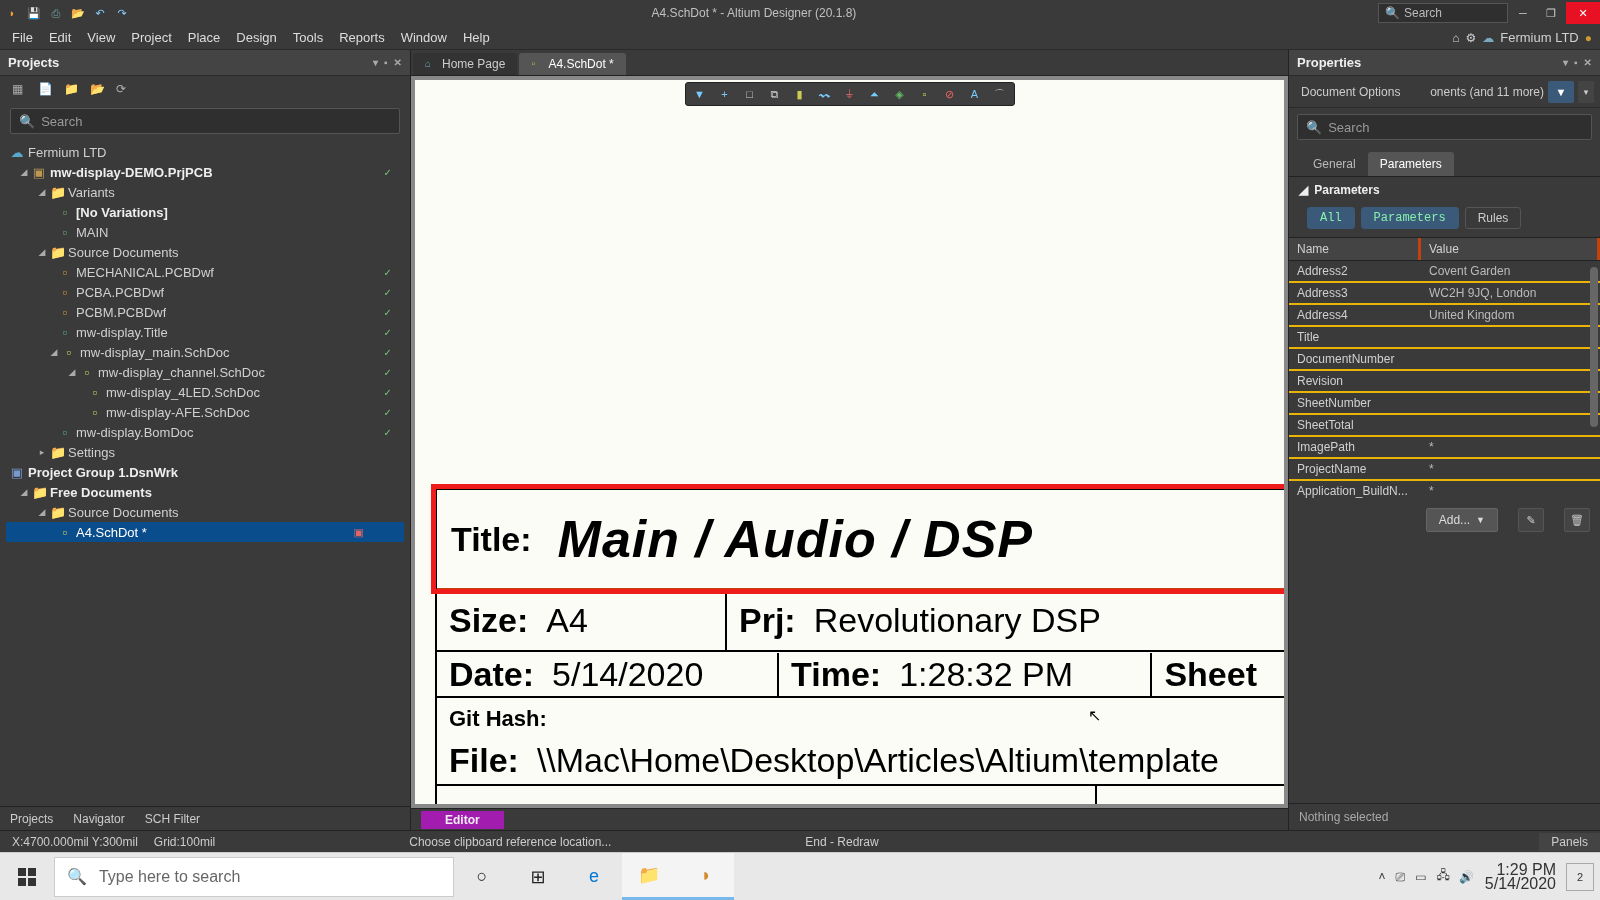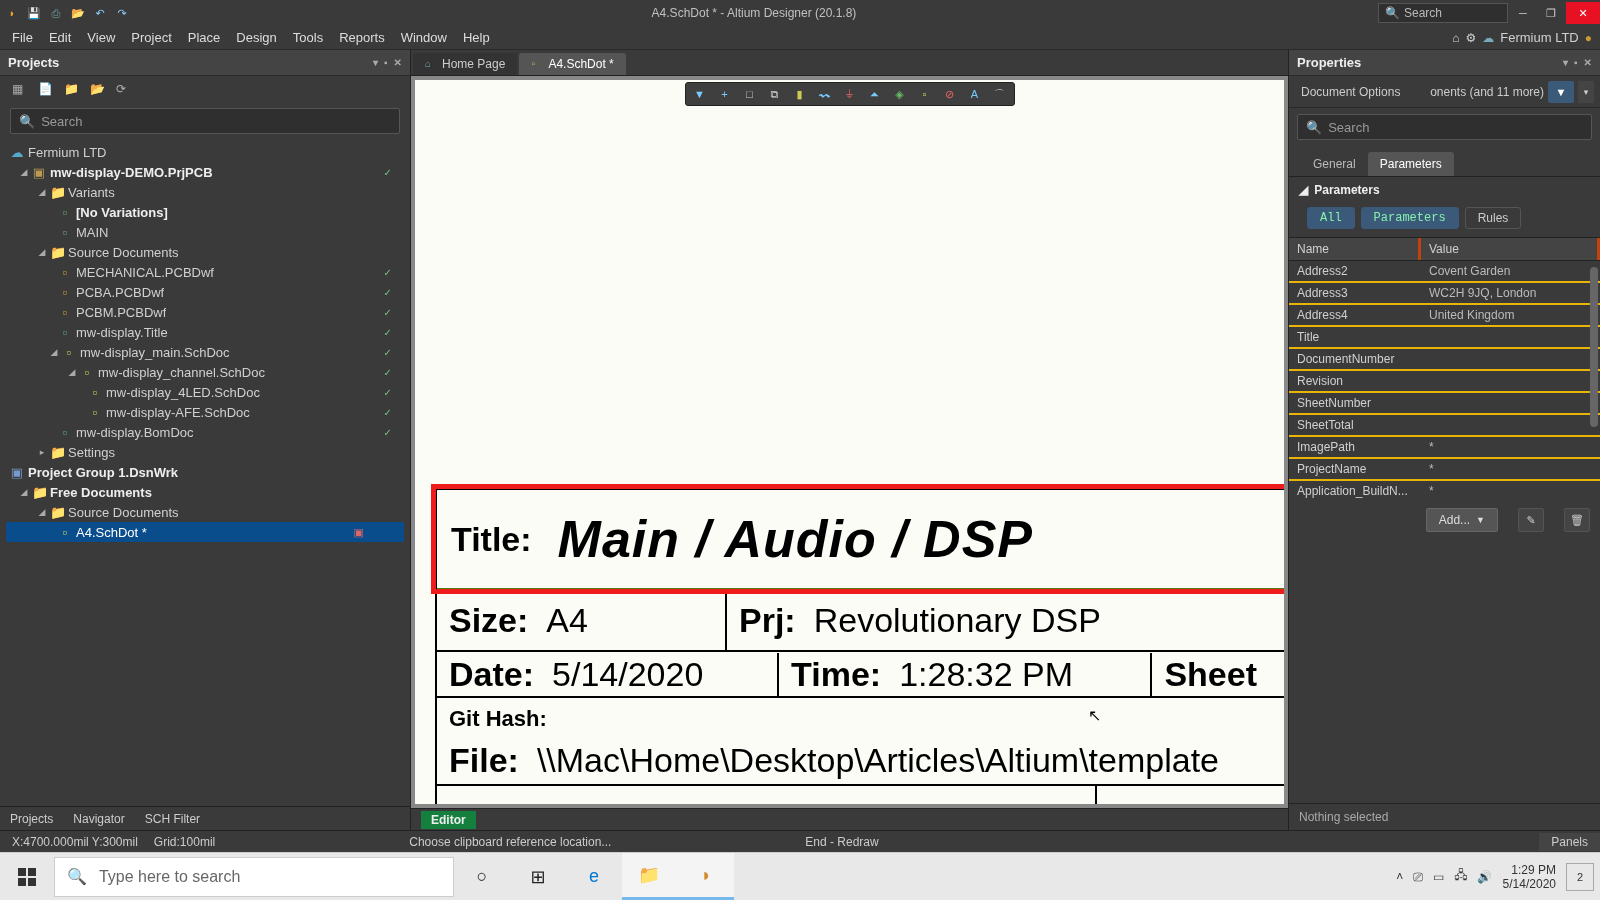--- a/index.html
+++ b/index.html
@@ -51,40 +51,40 @@
 .doc-tab.active { background: #555; color: #fff; }
 .doc-tab-ico { width: 12px; height: 12px; font-size: 10px; }
 
 .canvas-wrap { flex: 1; background: #888; padding: 4px; position: relative; min-height: 0; }
 .canvas { background: #fcfcf7; width: 100%; height: 100%; position: relative; overflow: hidden; }
 
 .floating-tb { position: absolute; top: 2px; left: 50%; transform: translateX(-50%); background: #3f3f3f; border: 1px solid #222; display: flex; padding: 3px 6px; gap: 9px; border-radius: 3px; z-index: 10; }
 .floating-tb .tico { width: 16px; height: 16px; font-size: 11px; display: flex; align-items: center; justify-content: center; color: #ccc; }
 
 .titleblock { position: absolute; left: 20px; top: 408px; right: -5px; border: 2px solid #000; background: #fcfcf7; font-family: "Courier New", monospace; color: #000; }
-.tb-title-row { border-bottom: 2px solid #4d7c0f; padding: 12px 14px; display: flex; align-items: center; position: relative; height: 100px; text-align: right; }
+.tb-title-row { border-bottom: 2px solid #c2410c; padding: 12px 14px; display: flex; align-items: center; position: relative; height: 100px; text-align: right; }
 .tb-redbox { position: absolute; inset: -6px; border: 5px solid #ef1c1c; pointer-events: none; }
 .tb-title-label { font-size: 34px; font-weight: bold; }
 .tb-title-val { font-size: 52px; font-weight: bold; font-style: italic; margin-left: 26px; letter-spacing: 1px; }
 .tb-row2 { display: flex; border-bottom: 2px solid #000; height: 62px; }
 .tb-cell { padding: 6px 12px; display: flex; align-items: center; font-size: 34px; border-right: 2px solid #000; }
 .tb-cell:last-child { border-right: none; }
 .tb-lab { font-weight: bold; margin-right: 18px; }
 .tb-row3 { display: flex; border-bottom: 2px solid #000; height: 46px; align-items: center; }
 .tb-r3a { padding: 2px 12px; font-size: 34px; border-right: 2px solid #000; display: flex; align-items: center; }
 .tb-row4 { padding: 0px 12px; font-size: 22px; display: flex; align-items: center; height: 42px; }
 .tb-row5 { padding: 0px 12px 4px 12px; font-size: 34px; display: flex; align-items: center; height: 44px; }
 .tb-row6 { display: flex; height: 72px; border-top: 2px solid #000; }
 .tb-r6a { flex: 1; display: flex; align-items: center; justify-content: center; font-size: 40px; border-right: 2px solid #000; }
 .tb-r6b { width: 190px; }
 
 .cursor-ico { position: absolute; left: 677px; top: 630px; font-size: 16px; color: #000; z-index: 5; }
 
 .editor-tab { height: 22px; background: #3a3a3a; display: flex; align-items: center; padding-left: 10px; font-size: 12px; color: #eee; border-top: 1px solid #222; }
-.editor-tab span.active { background: #15803d; padding: 2px 10px; font-weight: 600; }
+.editor-tab span.active { background: #a21caf; padding: 2px 24px; font-weight: 600; }
 
 
 .panel-right { width: 312px; background: #3a3a3a; display: flex; flex-direction: column; border-left: 1px solid #222; }
 .docopt-row { height: 32px; display: flex; align-items: center; padding: 0 6px 0 12px; font-size: 12px; color: #ccc; border-bottom: 1px solid #2a2a2a; gap: 4px; }
 .docopt-btn { background: #4a6; width: 26px; height: 22px; display: flex; align-items: center; justify-content: center; border-radius: 2px; background: #3b5a7a; color: #fff; font-size: 11px; }
 .docopt-dd { width: 16px; height: 22px; background: #444; display: flex; align-items: center; justify-content: center; font-size: 9px; }
 .prop-search { margin: 6px 8px; background: #2f2f2f; border: 1px solid #555; height: 26px; display: flex; align-items: center; padding: 0 8px; color: #999; font-size: 13px; border-radius: 2px; }
 .prop-tabs { display: flex; padding-left: 12px; margin-top: 6px; border-bottom: 1px solid #222; }
 .prop-tab { padding: 5px 12px; font-size: 12px; color: #bbb; }
 .prop-tab.active { background: #555; color: #fff; border-top-left-radius: 3px; border-top-right-radius: 3px; }
@@ -112,21 +112,21 @@
 .bottombar .panels-btn { margin-left: auto; padding: 2px 12px; background: #444; }
 
 
 .taskbar { height: 48px; background: #e8e8e8; display: flex; align-items: center; border-top: 1px solid #ccc; color: #222; }
 .start { width: 54px; height: 100%; display: flex; align-items: center; justify-content: center; font-size: 18px; }
 .tb-search { height: 40px; flex: 0 0 400px; border: 1px solid #ccc; background: #fff; display: flex; align-items: center; padding: 0 12px; font-size: 16px; color: #666; gap: 12px; }
 .tb-icons { display: flex; height: 100%; }
 .tb-app { width: 56px; height: 100%; display: flex; align-items: center; justify-content: center; font-size: 18px; }
 .tb-app.active { border-bottom: 3px solid #76b9ed; background: #f4f4f4; }
 .tray { margin-left: auto; display: flex; align-items: center; gap: 10px; padding-right: 6px; font-size: 12px; color: #333; }
-.tray-clock { text-align: right; font-size: 12px; line-height: 14px; }
+.tray-clock { text-align: right; font-size: 16px; line-height: 14px; }
 .notif { width: 28px; height: 28px; display: flex; align-items: center; justify-content: center; border: 1px solid #aaa; font-size: 11px; }
 
 svg { display: block; }
 </style>
 </head>
 <body>
 
 <div class="titlebar">
   <div class="titlebar-left">
     <span class="titlebar-ico" style="color:#f0a030">◗</span>

